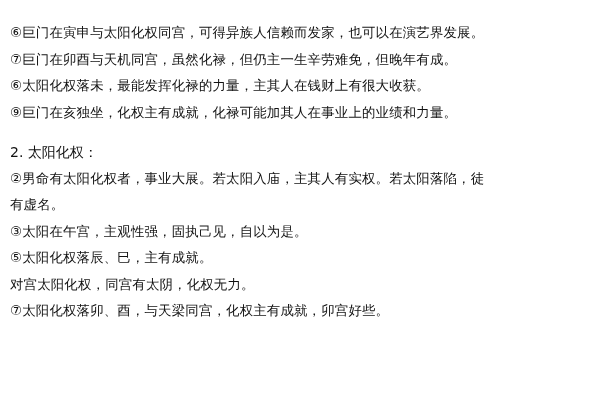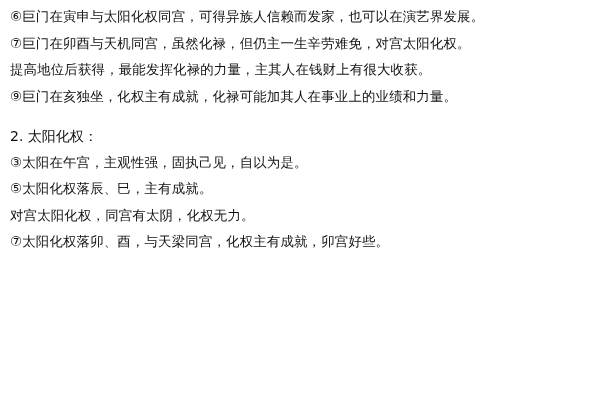--- a/index.html
+++ b/index.html
@@ -11,21 +11,21 @@
     width: 600px;
     height: 400px;
     overflow: hidden;
     font-family: "DejaVu Sans", "Liberation Sans", sans-serif;
     color: #1a1a1a;
   }
   .page {
     width: 600px;
     height: 400px;
     box-sizing: border-box;
-    padding: 4px 12px 0 10px;
+    padding: 20px 12px 0 10px;
     background: #ffffff;
   }
   .line {
     font-size: 13.4px;
     line-height: 26.5px;
     letter-spacing: 0.2px;
     white-space: nowrap;
     color: #111111;
   }
   .cont {
@@ -41,33 +41,37 @@
 </style>
 </head>
 <body>
 
 <div class="page">
   <div id="content">
       <div>
         <div class="line">⑥巨门在寅申与太阳化权同宫，可得异族人信赖而发家，也可以在演艺界发展。</div>
       </div>
       <div>
-        <div class="line">⑦巨门在卯酉与天机同宫，虽然化禄，但仍主一生辛劳难免，对宫太阳化权。</div>
+        <div class="line">⑦巨门在卯酉与天机同宫，虽然化禄，但仍主一生辛劳难免，但晚年有成。</div>
       </div>
       <div>
-        <div class="line">提高地位后获得，最能发挥化禄的力量，主其人在钱财上有很大收获。</div>
+        <div class="line">⑥太阳化权落未，最能发挥化禄的力量，主其人在钱财上有很大收获。</div>
       </div>
       <div>
         <div class="line">⑨巨门在亥独坐，化权主有成就，化禄可能加其人在事业上的业绩和力量。</div>
       </div>
       <div class="spacer-md"></div>
       <div>
         <div class="heading">2.  太阳化权：</div>
       </div>
       <div>
+      </div>
+      <div>
+        <div class="line">②男命有太阳化权者，事业大展。若太阳入庙，主其人有实权。若太阳落陷，徒</div>
+        <div class="line cont">有虚名。</div>
       </div>
       <div>
         <div class="line">③太阳在午宫，主观性强，固执己见，自以为是。</div>
       </div>
       <div>
         <div class="line">⑤太阳化权落辰、巳，主有成就。</div>
       </div>
       <div>
         <div class="line">对宫太阳化权，同宫有太阴，化权无力。</div>
       </div>

